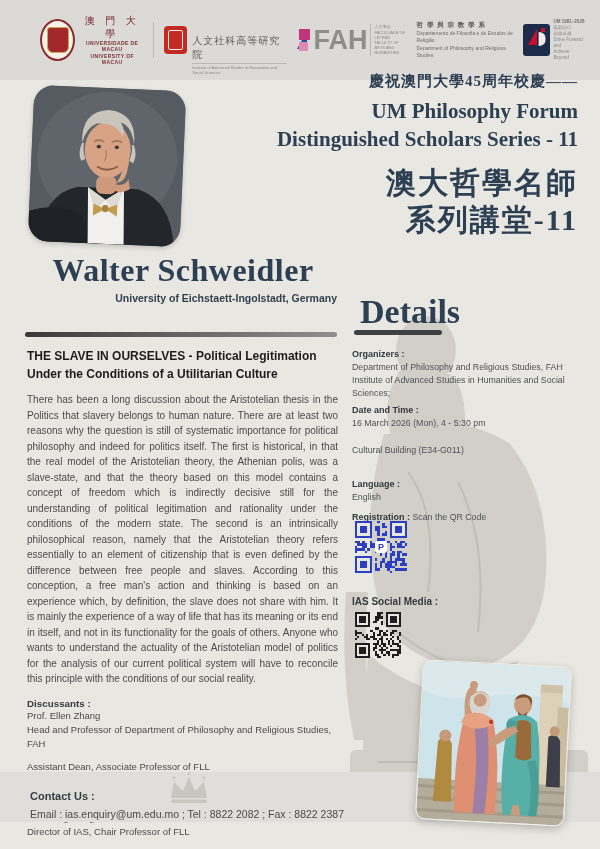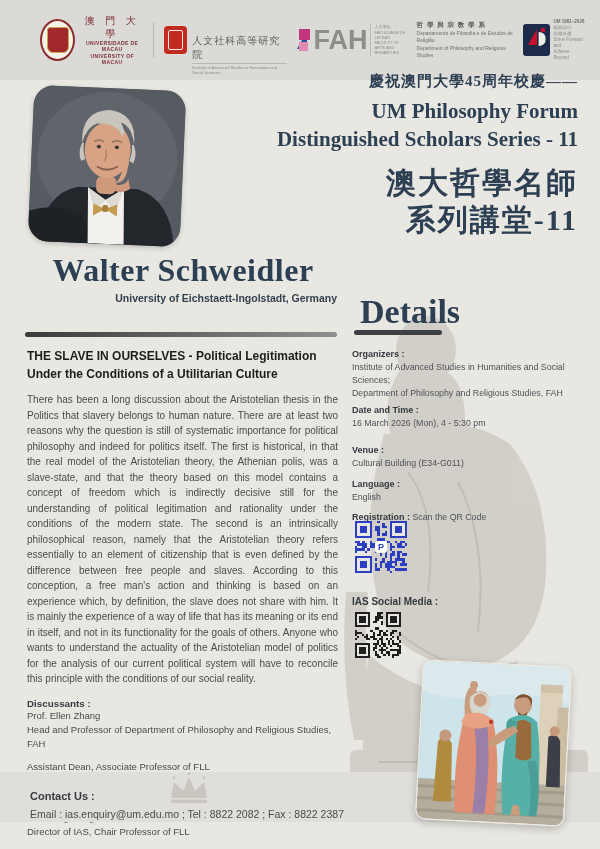--- a/index.html
+++ b/index.html
@@ -241,31 +241,30 @@
       <path d="M60 340 Q120 390 180 370"></path>
       <path d="M40 470 H220"></path>
     </g>
   </svg>
 
   <div class="details-head">Details</div>
   <div class="details-rule"></div>
 
   <div class="dblock" style="top:348px;">
     <div class="dlabel">Organizers :</div>
+    <div class="dvalue">Department of Philosophy and Religious Studies, FAH</div>
     <div class="dvalue">Institute of Advanced Studies in Humanities and Social Sciences;</div>
-    <div class="dvalue">Department of Philosophy and Religious Studies, FAH</div>
   </div>
 
   <div class="dblock" style="top:404px;">
     <div class="dlabel">Date and Time :</div>
     <div class="dvalue">16 March 2026 (Mon), 4 - 5:30 pm</div>
   </div>
 
   <div class="dblock" style="top:444px;">
-    <div class="dlabel">Venue :</div>
     <div class="dvalue">Cultural Building (E34-G011)</div>
   </div>
 
   <div class="dblock" style="top:478px;">
     <div class="dlabel">Language :</div>
     <div class="dvalue">English</div>
   </div>
 
   <div class="dblock reg-line" style="top:506px;">
     <span class="dlabel">Registration :</span><span class="dvalue dvalue-inline"> Scan the QR Code</span>

